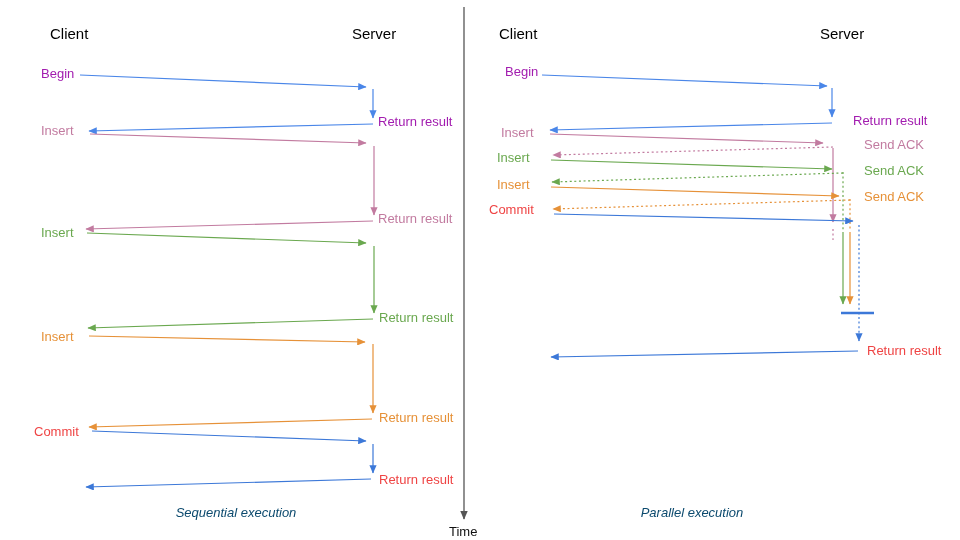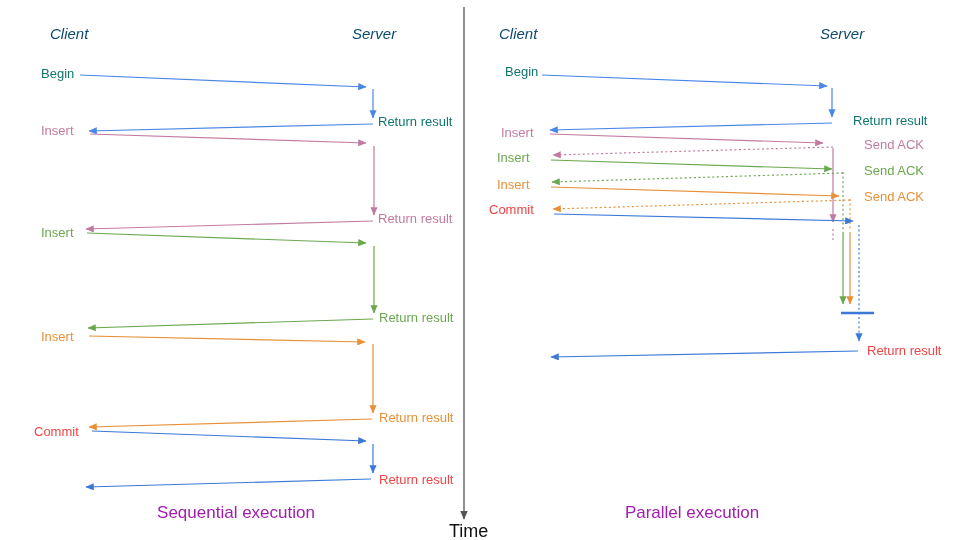--- a/index.html
+++ b/index.html
@@ -10,24 +10,24 @@
     font-family:"Liberation Sans", sans-serif;
     overflow:hidden;
   }
   .stage svg{position:absolute;left:0;top:0;}
   .lbl{
     position:absolute;
     font-size:13px;
     line-height:15px;
     white-space:nowrap;
   }
-  .hdr{font-size:15px;font-style:italic;color:#0c4a6e;}
-  .ttl{font-size:17px;color:#a21caf;transform:translateX(-50%);}
-  .time{font-size:18px;color:#111;}
-  .c-blue{color:#0f766e;text-align:right;}
+  .hdr{font-size:15px;color:#000000;}
+  .ttl{font-size:13px;color:#0c4a6e;transform:translateX(-50%);font-style:italic;}
+  .time{font-size:13px;color:#111;}
+  .c-blue{color:#a21caf;text-align:right;}
   .c-pink{color:#c27ba0;}
   .c-green{color:#6aa84f;}
   .c-orange{color:#e69138;}
   .c-cblue{color:#ef4444;}
 </style>
 </head>
 <body>
 
 <div class="stage">
 

